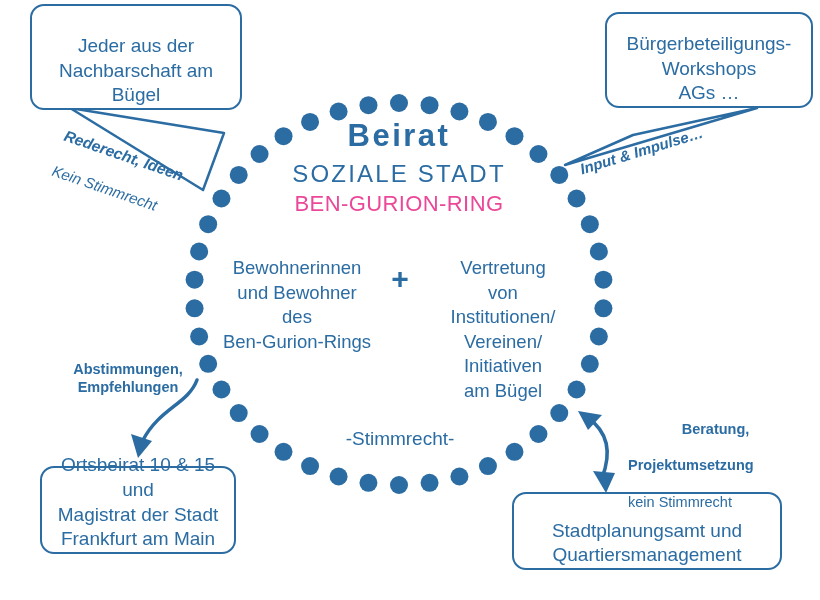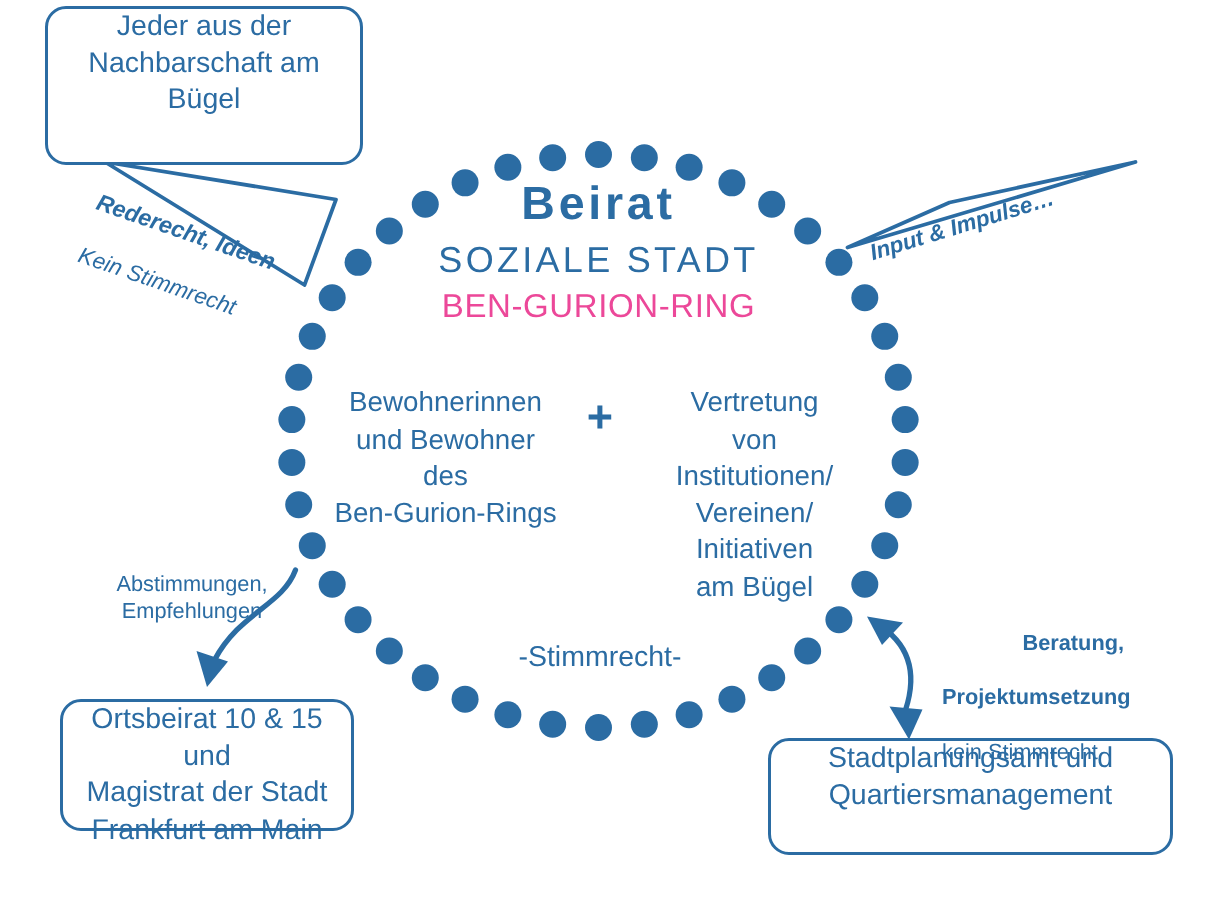--- a/index.html
+++ b/index.html
@@ -30,21 +30,21 @@
   }
 
   
   .box {
     position: absolute;
     box-sizing: border-box;
     border: 2.5px solid #2b6ca3;
     border-radius: 14px;
     background: #ffffff;
     display: flex;
-    align-items: flex-start;
+    align-items: flex-end;
     justify-content: center;
     text-align: center;
     color: #2b6ca3;
     font-size: 19px;
     line-height: 1.30;
     font-weight: 400;
     z-index: 6;
   }
   .box .txt { white-space: pre-line; padding: 0 8px; }
 
@@ -153,22 +153,21 @@
     color: #2b6ca3;
     z-index: 7;
     white-space: pre-line;
     line-height: 1.25;
     font-size: 14.5px;
   }
   #lbl-abstimmungen {
     left: 48px; top: 360px;
     width: 160px;
     text-align: center;
-    font-weight: 400;
-    margin-top: 21px;
+    font-weight: 700;
   }
   #lbl-beratung {
     left: 628px; top: 402px;
     width: 175px;
     text-align: left;
   }
   #lbl-beratung .b1 { font-weight: 700; display: block; text-align: center; }
   #lbl-beratung .b2 { font-weight: 700; display: block; }
   #lbl-beratung .b3 { font-weight: 400; display: block; }
 </style>
@@ -235,20 +234,25 @@
     <path d="M 578 411 L 602 415 L 588 430 Z" fill="#2b6ca3"></path>
     <path d="M 606 493 L 593 471 L 615 473 Z" fill="#2b6ca3"></path>
   </svg>
 
   <div class="box" id="box-neighborhood">
     <span class="txt">Jeder aus der
 Nachbarschaft am
 Bügel</span>
   </div>
 
+  <div class="box" id="box-workshops">
+    <span class="txt">Bürgerbeteiligungs-
+Workshops
+AGs …</span>
+  </div>
 
   <div class="box" id="box-ortsbeirat">
     <span class="txt">Ortsbeirat 10 &amp; 15
 und
 Magistrat der Stadt
 Frankfurt am Main</span>
   </div>
 
   <div class="box" id="box-stadtplanung">
     <span class="txt">Stadtplanungsamt und

